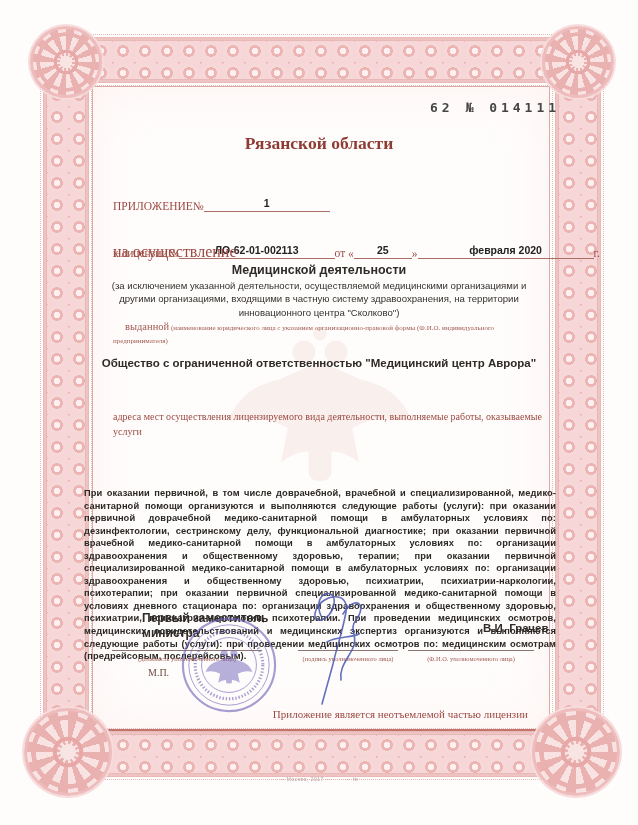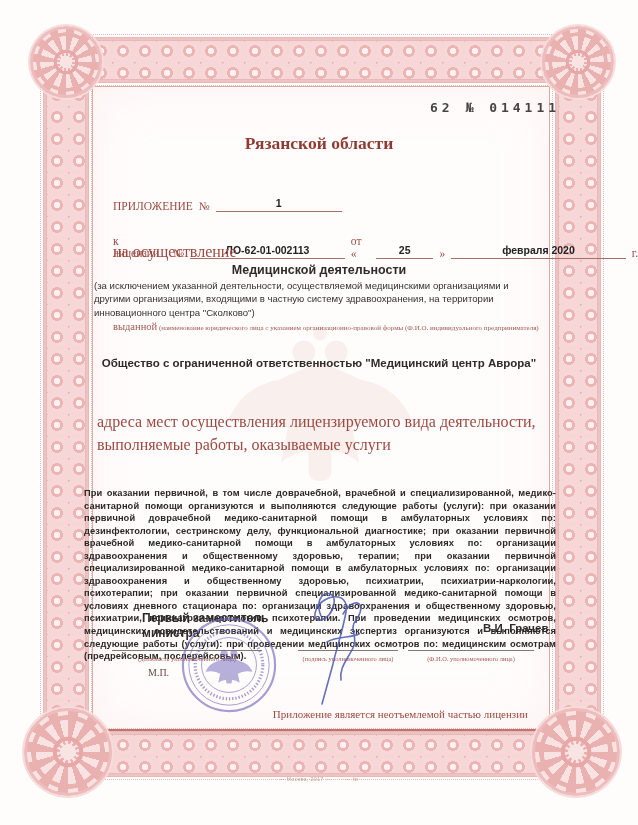--- a/index.html
+++ b/index.html
@@ -42,37 +42,37 @@
   .layer{position:absolute;z-index:3;}
   .serial{left:430px;top:100px;font-family:"DejaVu Sans Mono",monospace;
           font-size:13px;font-weight:bold;letter-spacing:4px;color:#454545;}
   .ministry{left:0;top:132px;width:638px;text-align:center;
             font-family:"Liberation Serif",serif;font-weight:bold;color:#8e3b34;
             font-size:17.5px;line-height:1.3;}
 
   .red{font-family:"Liberation Serif",serif;color:#9c4a42;}
   .blk{color:#2e2b28;font-weight:bold;}
 
-  .field-row{left:113px;display:flex;align-items:flex-end;gap:6px;font-size:11.5px;}
+  .field-row{left:113px;display:flex;align-items:flex-end;font-size:11.5px;}
   .blank{display:inline-block;border-bottom:1px solid #aa6e66;text-align:center;
          font-size:10.5px;font-weight:bold;color:#222;padding:0 4px 1px 4px;line-height:1.2;}
   .row-appendix{top:197px;}
   .row-license{top:220px;}
   .w120{width:118px;} .w150{width:148px;margin-top:24px;} .w55{width:50px;} .w165{width:168px;}
 
   .lbl-activity{left:113px;top:243px;font-size:16px;}
   .activity-title{left:0;top:263px;width:638px;text-align:center;font-size:12.5px;font-weight:bold;}
-  .activity-note{left:94px;top:279px;width:450px;font-size:9.6px;line-height:1.4;color:#33302c;}
+  .activity-note{left:94px;top:279px;width:450px;text-align:center;font-size:9.6px;line-height:1.4;color:#33302c;}
 
   .issued{left:113px;top:319px;width:432px;font-size:7px;line-height:1.6;color:#a15a52;
           font-family:"Liberation Serif",serif;}
-  .issued .issued-word{font-size:10.5px;}
+  .issued .issued-word{font-size:10.5px;margin-left:12px;}
   .org{left:79px;top:357px;width:480px;text-align:center;font-size:11.5px;font-weight:bold;}
 
-  .addresses-lbl{left:97px;top:410px;width:440px;font-size:16px;line-height:1.45;}
+  .addresses-lbl{left:113px;top:410px;width:440px;font-size:10px;line-height:1.45;}
   .address{left:79px;top:450px;width:480px;text-align:center;font-size:9.5px;font-weight:bold;line-height:1.35;}
 
   .works{left:84px;top:487px;width:472px;font-size:9.3px;font-weight:bold;line-height:1.35;
          text-align:justify;letter-spacing:.1px;color:#2b2825;}
 
   .signer{left:142px;top:611px;font-size:12px;font-weight:bold;line-height:1.25;}
   .signer-name{left:483px;top:622px;font-size:11.5px;font-weight:bold;}
 
   .sigline{position:absolute;border-bottom:1px solid #8b7670;z-index:3;}
   .sl-1{left:112px;top:650px;width:150px;}

